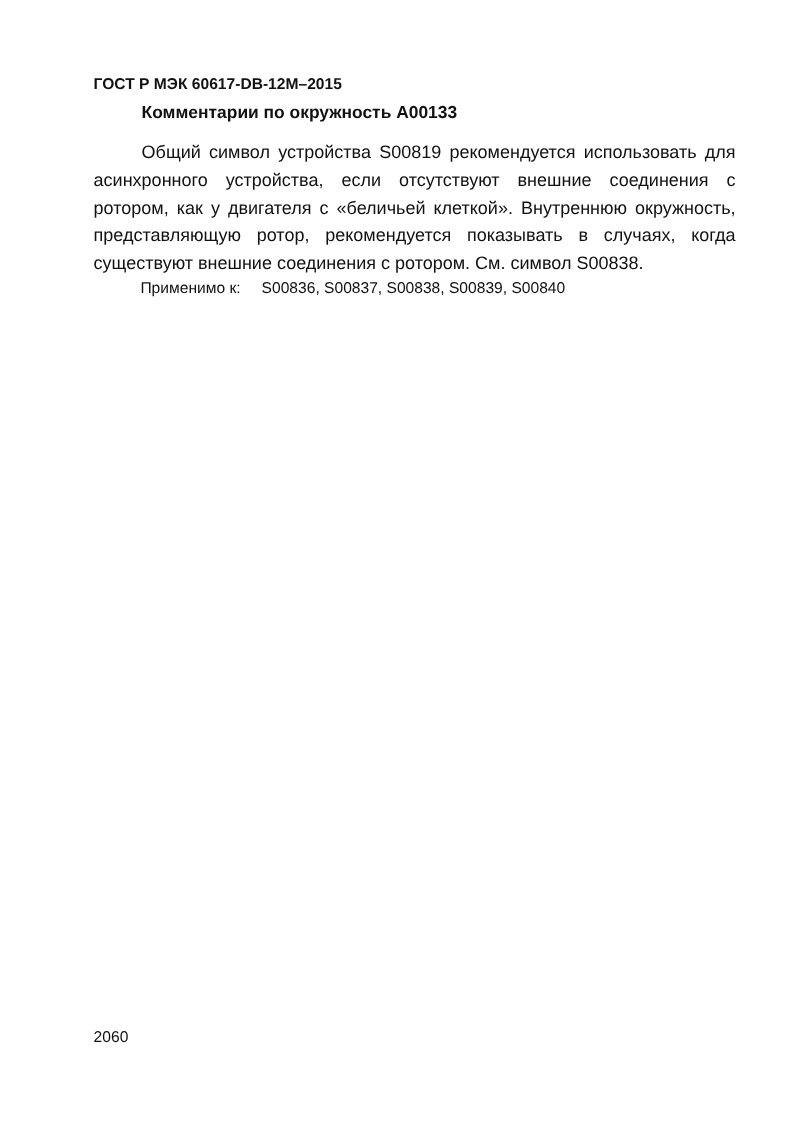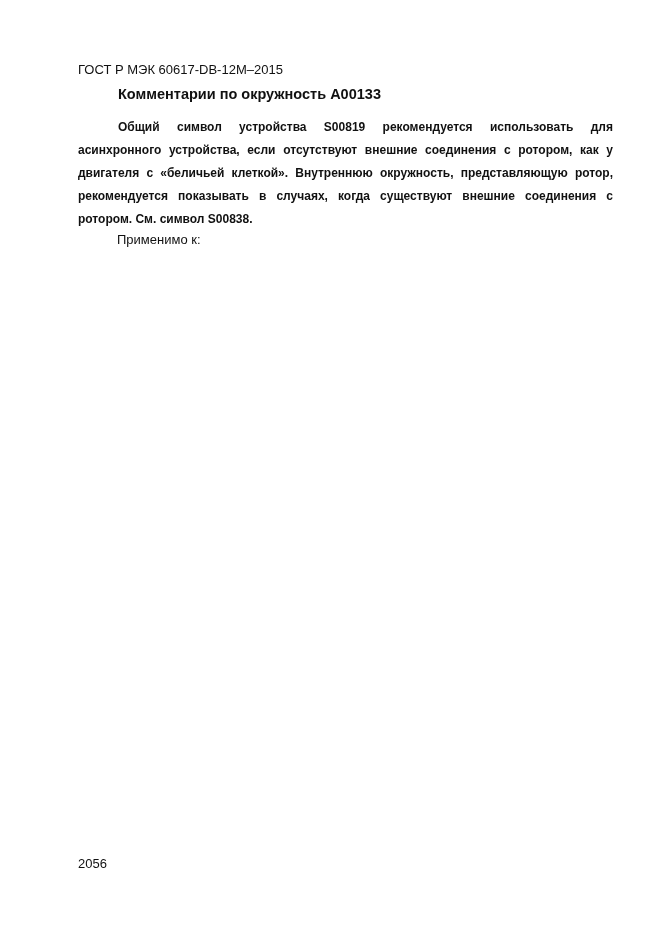--- a/index.html
+++ b/index.html
@@ -13,39 +13,38 @@
       position: relative;
       overflow: hidden;
       font-family: "Liberation Sans", "DejaVu Sans", sans-serif;
       color: #111111;
     }
     .header {
       position: absolute;
       left: 78px;
       top: 62px;
       font-size: 13px;
-      font-weight: normal;
+      font-weight: bold;
       letter-spacing: 0px;
     }
     .section-title {
       position: absolute;
       left: 118px;
       top: 86px;
       font-size: 14.5px;
       font-weight: bold;
     }
     .body-text {
       position: absolute;
       left: 78px;
       top: 116px;
       width: 535px;
-      font-size: 12px;
+      font-size: 15px;
       line-height: 23px;
       text-align: justify;
-      font-weight: bold;
     }
     .body-text p {
       margin: 0;
       text-indent: 40px;
     }
     .applies {
       position: absolute;
       left: 117px;
       top: 232px;
       font-size: 13px;
@@ -68,15 +67,16 @@
 <div class="header">ГОСТ Р МЭК 60617-DB-12M–2015</div>
 
 <div class="section-title">Комментарии по окружность A00133</div>
 
 <div class="body-text">
   <p>Общий символ  устройства S00819 рекомендуется использовать для асинхронного устройства, если отсутствуют внешние соединения с ротором, как у двигателя с «беличьей клеткой». Внутреннюю окружность, представляющую ротор, рекомендуется показывать в случаях, когда существуют внешние соединения с ротором. См. символ  S00838.</p>
 </div>
 
 <div class="applies">
   <span class="label">Применимо к:</span>
+  <span class="value">S00836, S00837, S00838, S00839, S00840</span>
 </div>
 
-<div class="page-number">2056</div>
+<div class="page-number">2060</div>
 
 </body></html>

